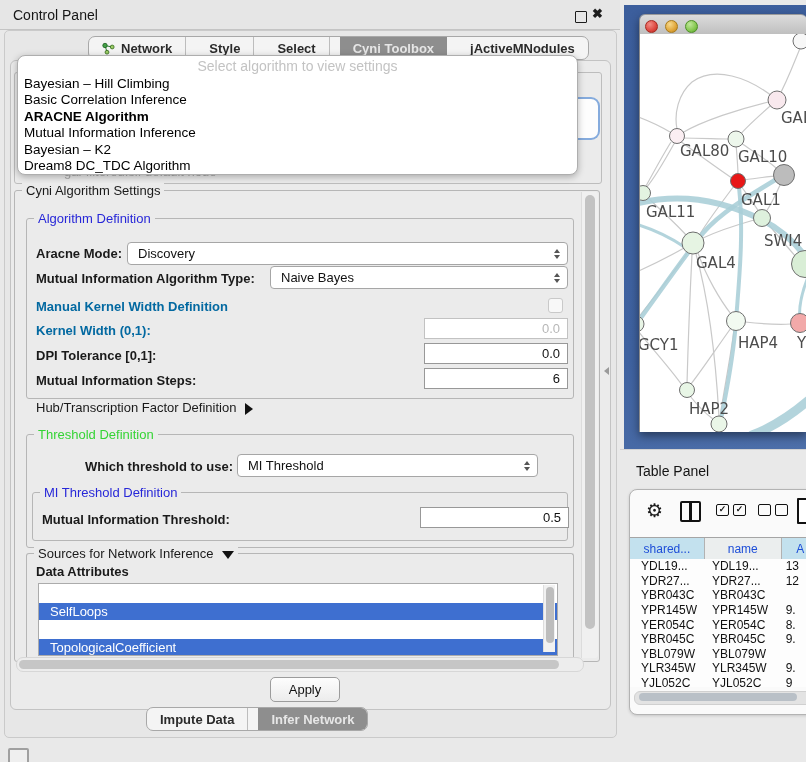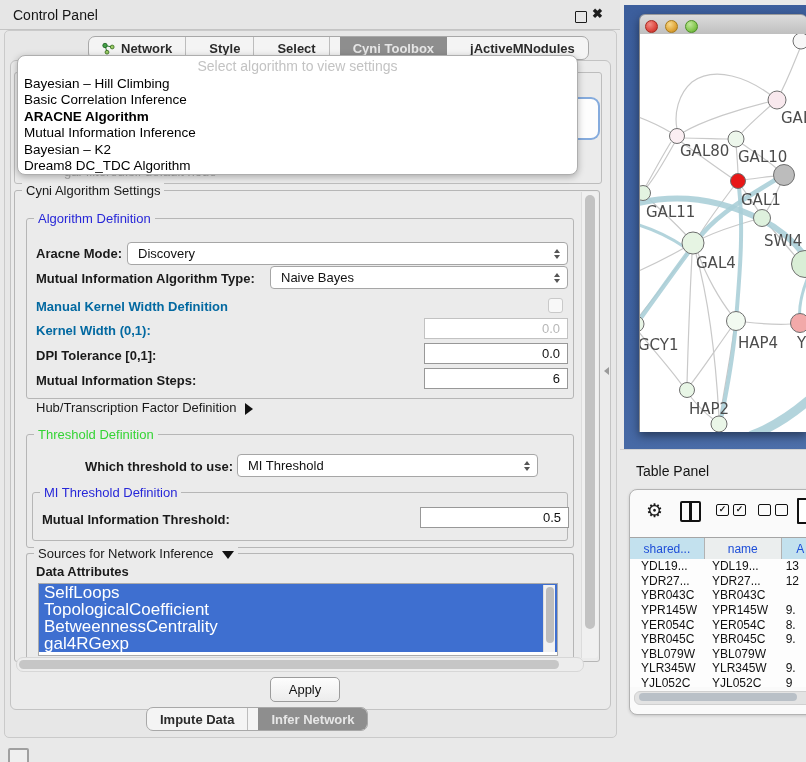--- a/index.html
+++ b/index.html
@@ -58,21 +58,21 @@
   .arrow-right{display:inline-block;width:0;height:0;border-top:6px solid transparent;border-bottom:6px solid transparent;border-left:8px solid #111;margin-left:9px;vertical-align:middle;}
   .arrow-down{display:inline-block;width:0;height:0;border-left:6px solid transparent;border-right:6px solid transparent;border-top:8px solid #111;margin-left:8px;vertical-align:middle;}
   #hub-row{left:36px;top:400px;font-size:13px;color:#1a1a1a;}
   #threshold-group{left:26px;top:434px;width:546px;height:112px;}
   #mi-thr-group{left:32px;top:492px;width:534px;height:47px;}
 
   
   #sources-group{left:26px;top:553px;width:546px;height:106px;border-bottom:none;border-bottom-left-radius:0;border-bottom-right-radius:0;}
   #data-attr-label{left:36px;top:564px;}
   #attr-list{left:38px;top:583px;width:518px;height:71px;background:#ffffff;border:1px solid #ababab;overflow:hidden;}
-  .attr-item{height:17px;display:flex;align-items:center;padding-left:5px;font-size:17px;color:#111;}
+  .attr-item{height:17px;display:flex;align-items:center;padding-left:11px;font-size:13px;color:#111;margin-top:19px;}
   .attr-item.selected{background:#3e6fd0;color:#ffffff;}
   #attr-vsb{left:543px;top:585px;width:11px;height:67px;background:#f1f1f1;border-left:1px solid #ddd;}
   #attr-vsb-thumb{left:1.5px;top:2px;width:8px;height:56px;background:#bdbdbd;border-radius:4px;}
 
   
   #settings-vsb{left:581px;top:192px;width:16px;height:466px;background:#f0f0f0;border-left:1px solid #dcdcdc;border-radius:0 3px 3px 0;}
   #settings-vsb-thumb{left:3px;top:3px;width:10px;height:434px;background:#c2c2c2;border-radius:5px;}
   #hsb{left:16px;top:657px;width:566px;height:13px;background:#ededed;border:1px solid #d7d7d7;border-radius:7px;}
   #hsb-thumb{left:2px;top:1.5px;width:540px;height:9px;background:#c6c6c6;border-radius:5px;}
 

